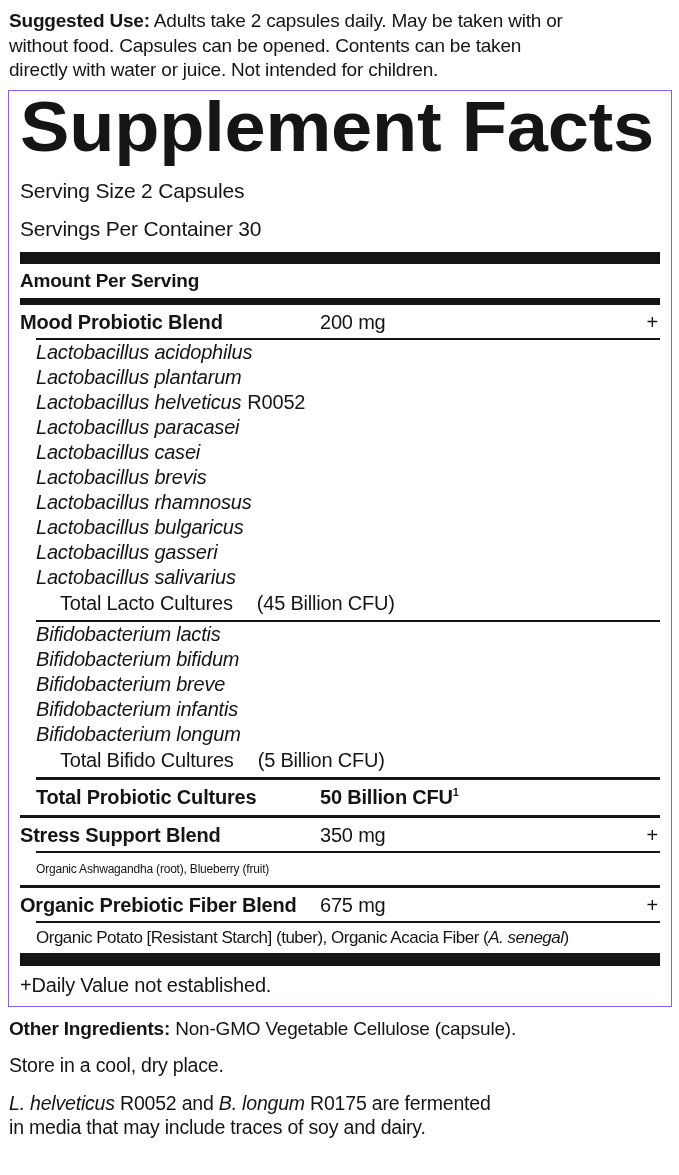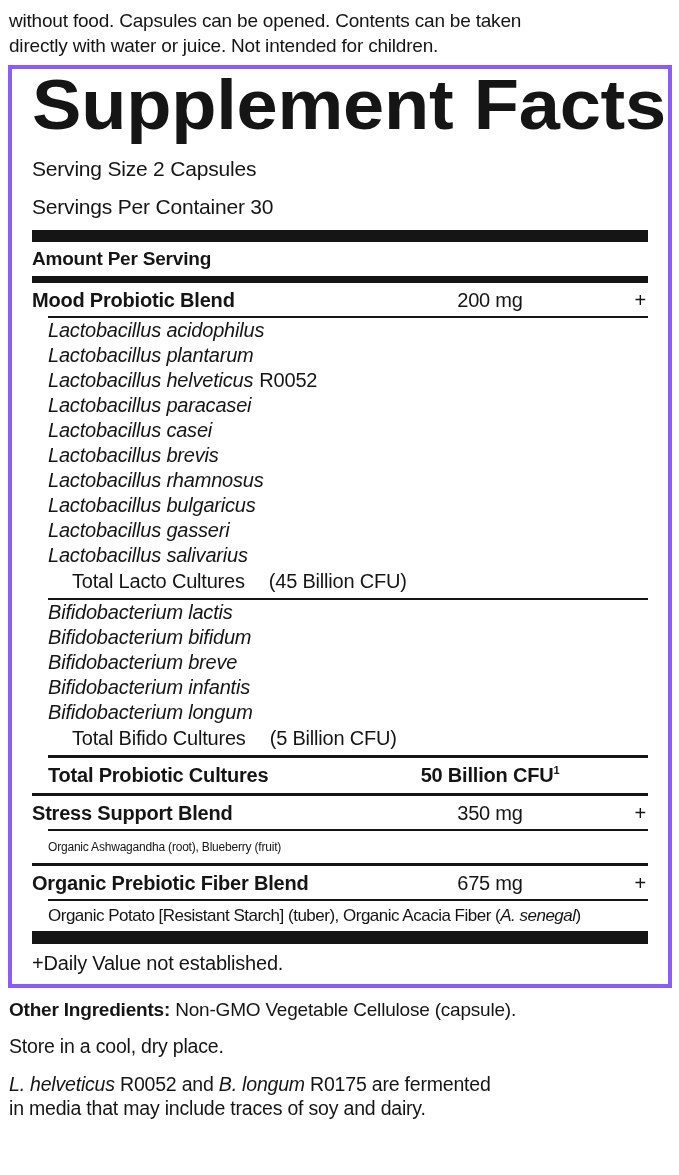--- a/index.html
+++ b/index.html
@@ -9,37 +9,37 @@
     font-family: "Liberation Sans", sans-serif;
     color: #151515; letter-spacing: -0.2px;
   }
   b, .bold { font-weight: 700; }
   sup { font-size: 0.55em; vertical-align: super; line-height: 0; }
 
   
   .top-para { padding: 9px 8px 0 9px; font-size: 19px; line-height: 24.5px; }
 
   
-  .panel { margin: 7px 7px 0 8px; border: 4px solid #8b5cf6; padding: 0 20px; background: #fff; }
+  .panel { margin: 7px 7px 0 8px; border: 1px solid #8b5cf6; padding: 0 11px; background: #fff; }
   .title-svg { display: block; margin-top: 3px; }
   .title-svg text { font-family: "Liberation Sans", sans-serif; font-weight: 700; font-size: 70px; fill: #151515; }
   .serving { font-size: 21px; line-height: 26px; margin-top: 12px; }
 
   .bar-thick  { height: 12px; background: #151515; margin-top: 10px; }
   .bar-mid    { height: 7px;  background: #151515; }
   .bar-bottom { height: 13px; background: #151515; }
   .aps { font-weight: 700; font-size: 19px; padding: 6px 0; }
 
   .rule2 { border-top: 2px solid #151515; }
   .rule3 { height: 3px; background: #151515; }
   .ind   { margin-left: 16px; }
 
   .row { position: relative; padding: 5px 0 4px; font-size: 20px; line-height: 24px; }
   .row .name { font-weight: 700; }
-  .amt  { position: absolute; left: 308px; top: 5px; width: 300px; text-align: center; font-weight: 400; }
+  .amt  { position: absolute; left: 300px; top: 5px; width: 300px; font-weight: 400; }
   .amt-bold { font-weight: 700; }
   .plus { position: absolute; right: 2px; top: 5px; font-weight: 400; }
 
   .species { margin-left: 16px; font-size: 20px; line-height: 25px; font-style: italic; }
   .species .strain { font-style: normal; }
   .species .strain:not(:empty) { margin-left: 6px; }
 
   .total-line { margin-left: 40px; font-size: 20px; line-height: 25px; padding: 1px 0 4px; }
   .total-line .val { margin-left: 24px; }
 
@@ -57,20 +57,21 @@
   .below { padding: 0 10px 0 9px; font-size: 19px; }
   .oi   { margin-top: 10px; line-height: 24px; }
   .note { margin-top: 12px; line-height: 24px; font-size: 19.5px; }
   .ferm { margin-top: 14px; line-height: 24px; font-size: 19.5px; }
   .ferm i { font-style: italic; }
 </style>
 </head>
 <body>
 
 <div class="top-para">
+  <div><b>Suggested Use:</b><span> Adults take 2 capsules daily. May be taken with or</span></div>
   <div>without food. Capsules can be opened. Contents can be taken</div>
   <div>directly with water or juice. Not intended for children.</div>
 </div>
 
 <div class="panel">
 
   <svg class="title-svg" width="638" height="72">
     <text x="0" y="57" textLength="634" lengthAdjust="spacingAndGlyphs">Supplement Facts</text>
   </svg>
 

